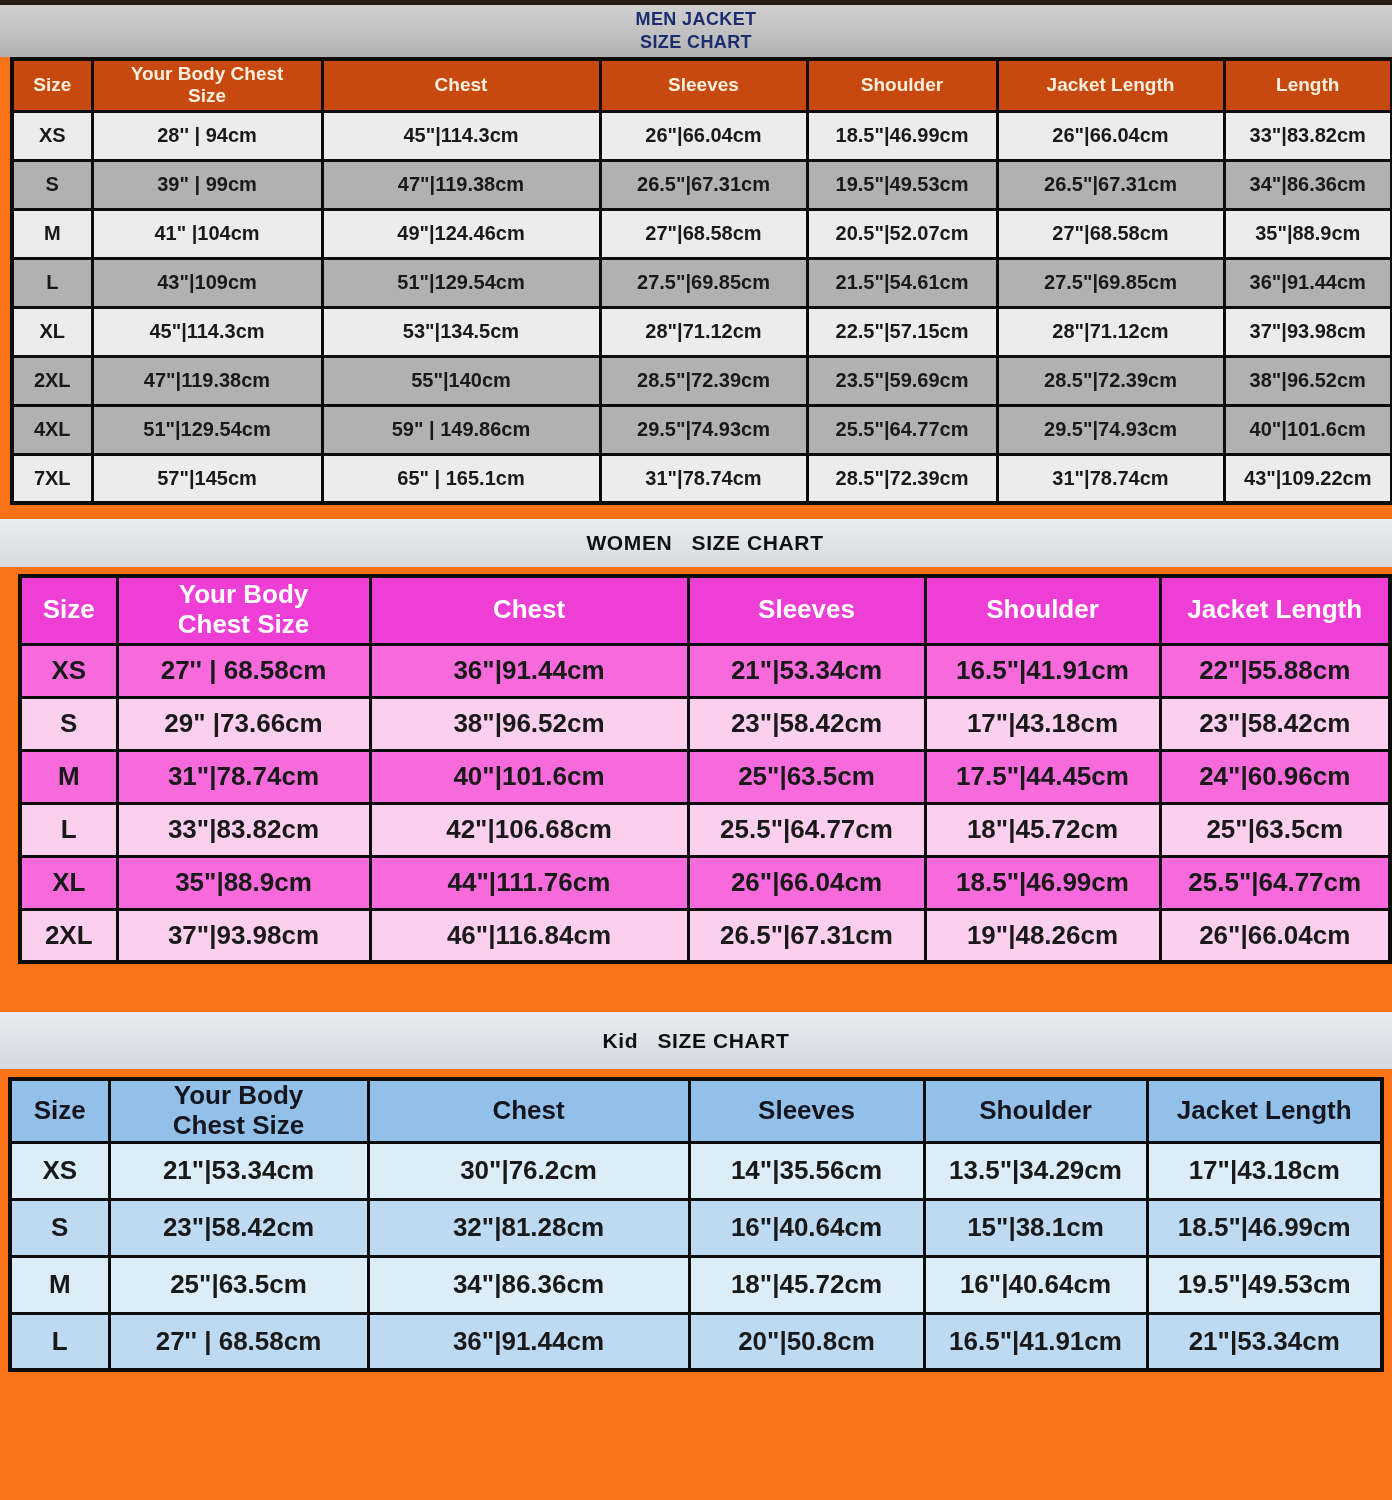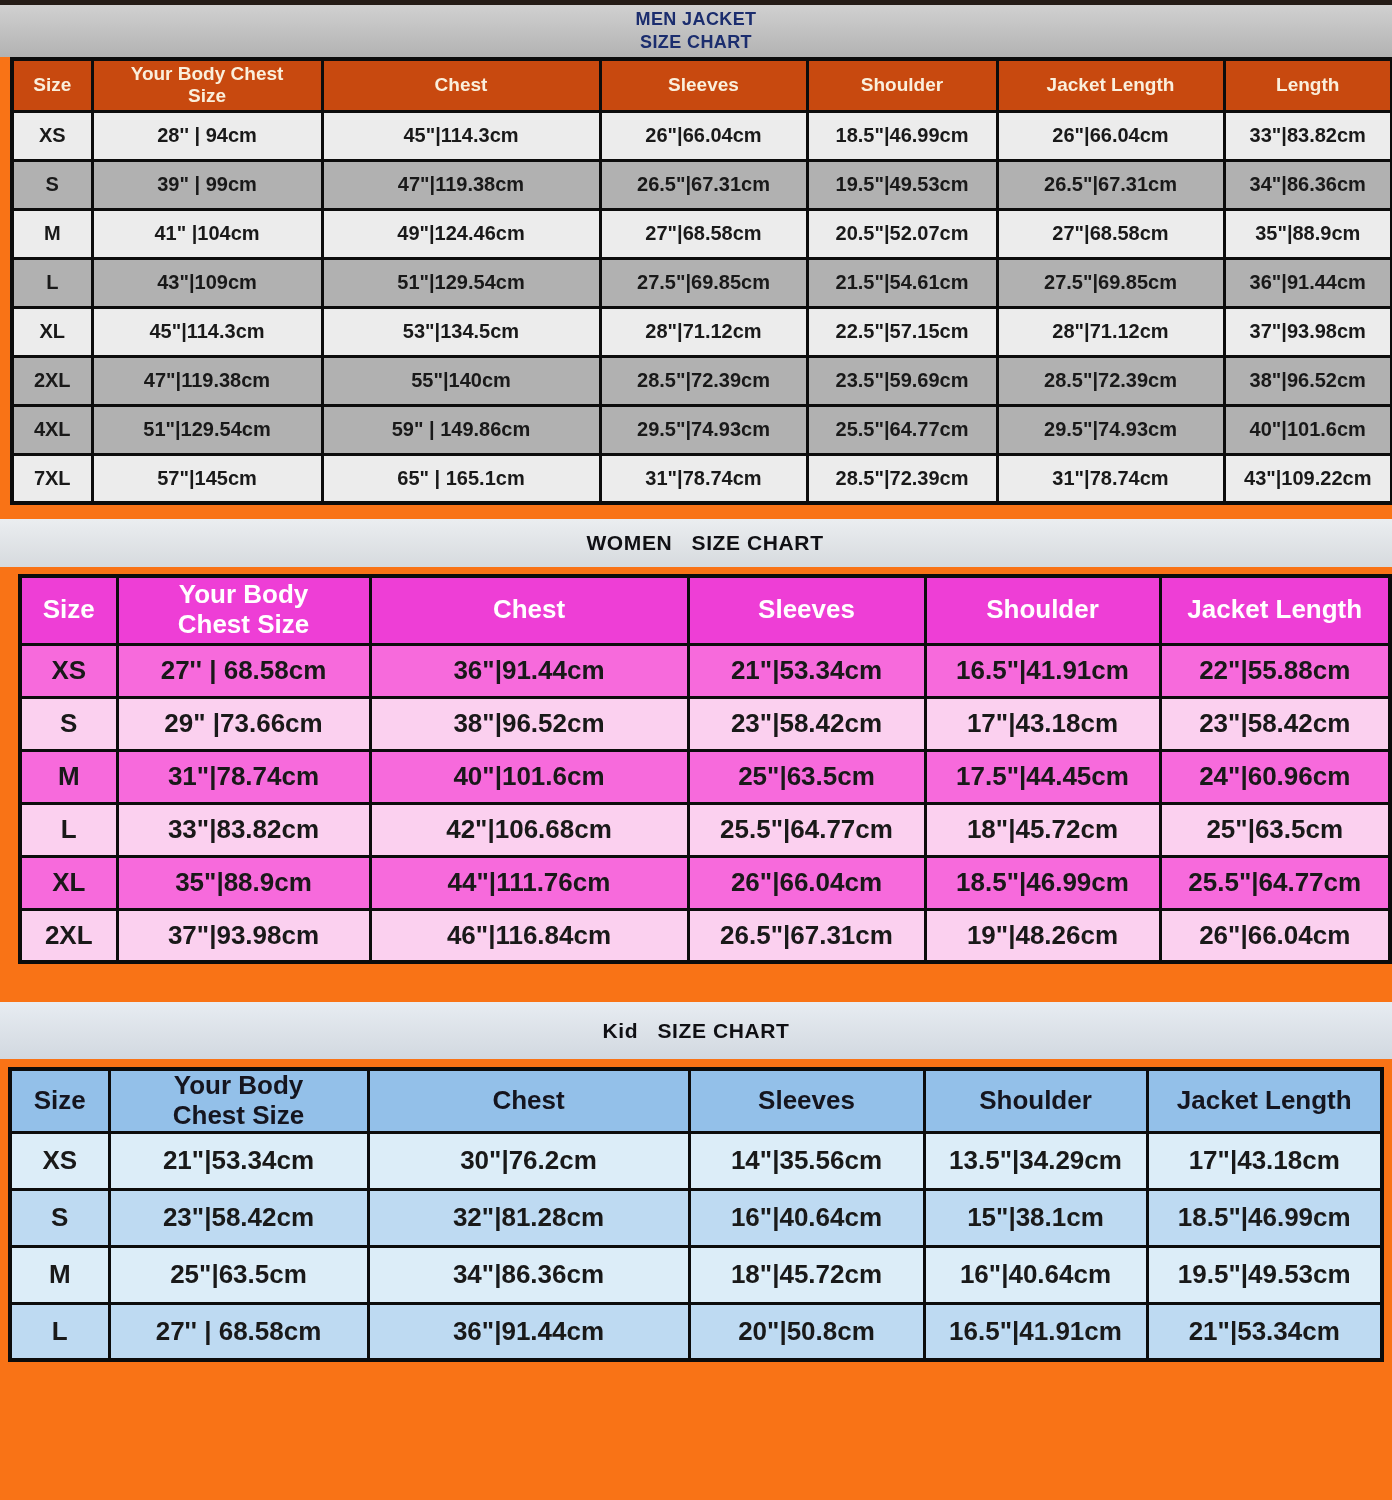--- a/index.html
+++ b/index.html
@@ -37,21 +37,21 @@
   }
   .women .title-strip {
     height: 48px;
     margin-top: 14px;
     font-size: 21px;
     letter-spacing: 0.6px;
     padding-left: 18px;
   }
   .kid .title-strip {
     height: 57px;
-    margin-top: 38px;
+    margin-top: 48px;
     font-size: 21px;
     letter-spacing: 0.6px;
   }
 
   
   table {
     border-collapse: collapse;
     table-layout: fixed;
     border: 4px solid #0c0c0c;
   }

